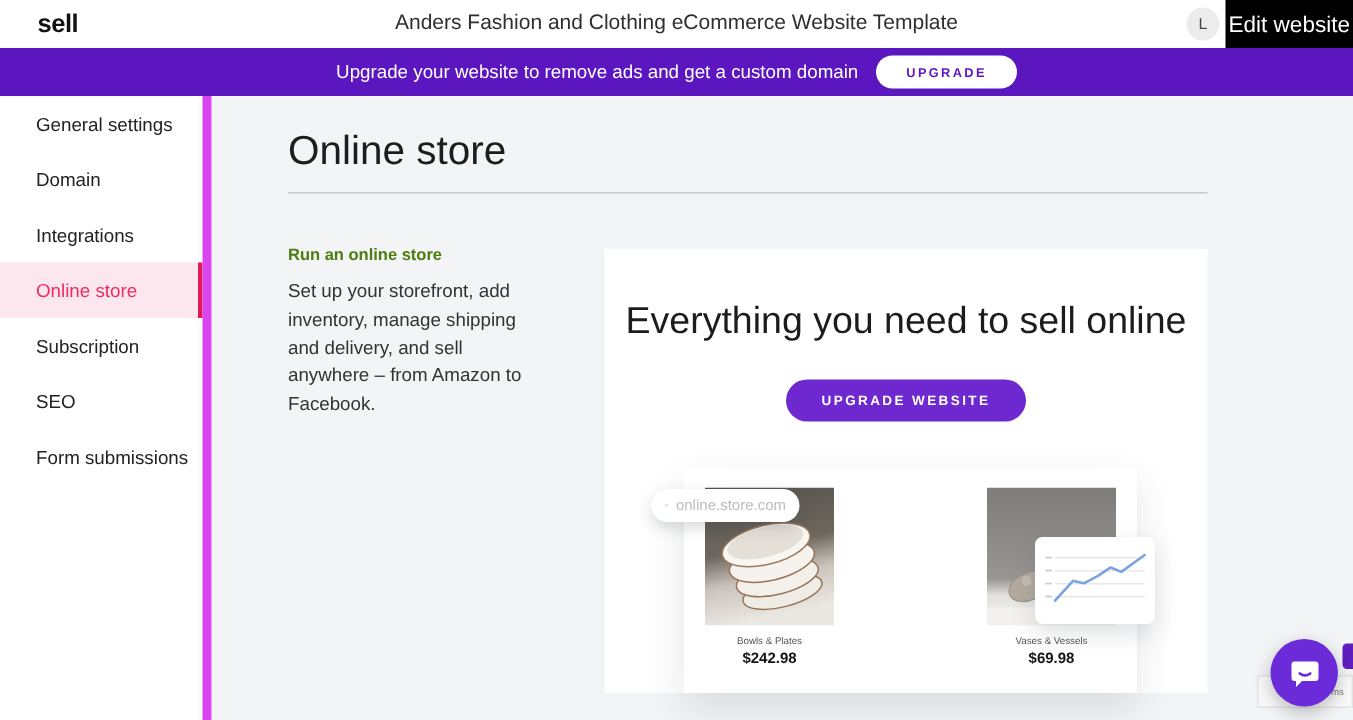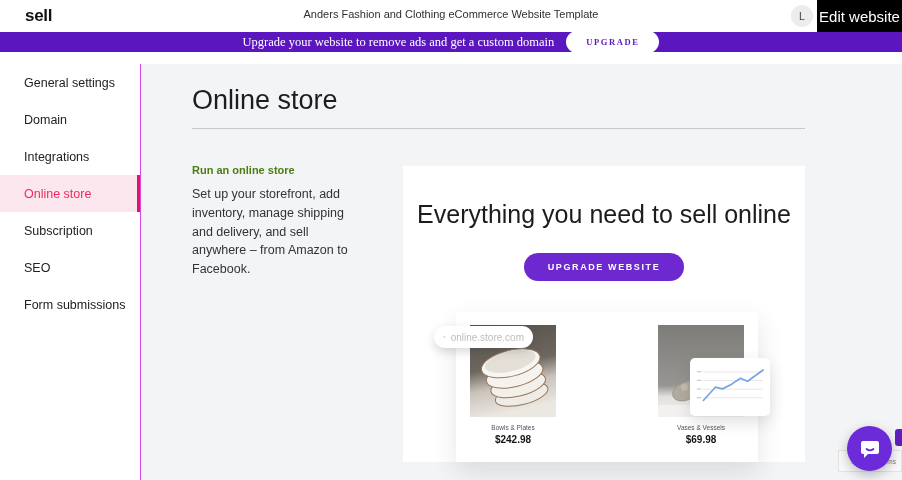--- a/index.html
+++ b/index.html
@@ -4,36 +4,36 @@
 <style>
   * { margin:0; padding:0; box-sizing:border-box; }
   html,body { width:902px; height:480px; overflow:hidden; background:#fff;
     font-family:"Liberation Sans", sans-serif; }
   .stage { position:relative; width:902px; height:480px; }
 
   
   .header { position:absolute; top:0; left:0; width:902px; height:32px; background:#fff; z-index:30; }
   .logo { position:absolute; left:25px; top:6px; font-size:17px; font-weight:bold; color:#111; letter-spacing:-0.3px; }
   .header-title { position:absolute; left:0; right:0; top:0; height:28px; display:flex; align-items:center; justify-content:center;
-    font-size:11px; color:#2f2f2f;text-align:right; }
+    font-size:14px; color:#2f2f2f;text-align:right; }
   .avatar { position:absolute; right:89px; top:5px; width:22px; height:22px; border-radius:50%; background:#ececec;
     display:flex; align-items:center; justify-content:center; font-size:10.5px; color:#444; }
   .edit-btn { position:absolute; right:0; top:0; width:85px; height:32px; background:#000000; color:#fff; border:none;
     font-size:15px; font-family:inherit; cursor:pointer; }
 
   
-  .banner { position:absolute; top:32px; left:0; width:902px; height:20px; background:#5b16c0; z-index:25;
-    display:flex; align-items:center; justify-content:center; gap:12px;font-family:Liberation Serif, serif; }
+  .banner { position:absolute; top:32px; left:0; width:902px; height:32px; background:#5b16c0; z-index:25;
+    display:flex; align-items:center; justify-content:center; gap:12px; }
   .banner-text { color:#fff; font-size:12.5px; }
   .banner-btn { background:#fff; color:#5b16c0; border:none; border-radius:999px; padding:6px 20px;
     font-size:8.5px; font-weight:bold; letter-spacing:1.6px; font-family:inherit; cursor:pointer; }
 
   
   .sidebar { position:absolute; top:64px; left:0; width:141px; height:416px; background:#fff;
-    border-right:1px solid #d946ef; z-index:10; }
+    border-right:6px solid #d946ef; z-index:10; }
   .side-item { height:37px; display:flex; align-items:center; padding-left:24px; font-size:12.5px; color:#222; cursor:pointer; }
   .side-item.active { background:#fde7ee; color:#ee2b63; border-right:3px solid #e0175b; }
 
   
   .main { position:absolute; top:64px; left:141px; width:761px; height:416px; background:#f2f4f6; }
   .page-title { position:absolute; left:51px; top:21px; font-size:27px; font-weight:400; color:#1d1d1d; }
   .divider { position:absolute; left:51px; top:64px; width:613px; height:1px; background:#c9c9c9; }
 
   .intro { position:absolute; left:51px; top:100px; width:170px; }
   .intro h3 { font-size:11px; color:#4d7c0f; margin-bottom:9px; }

